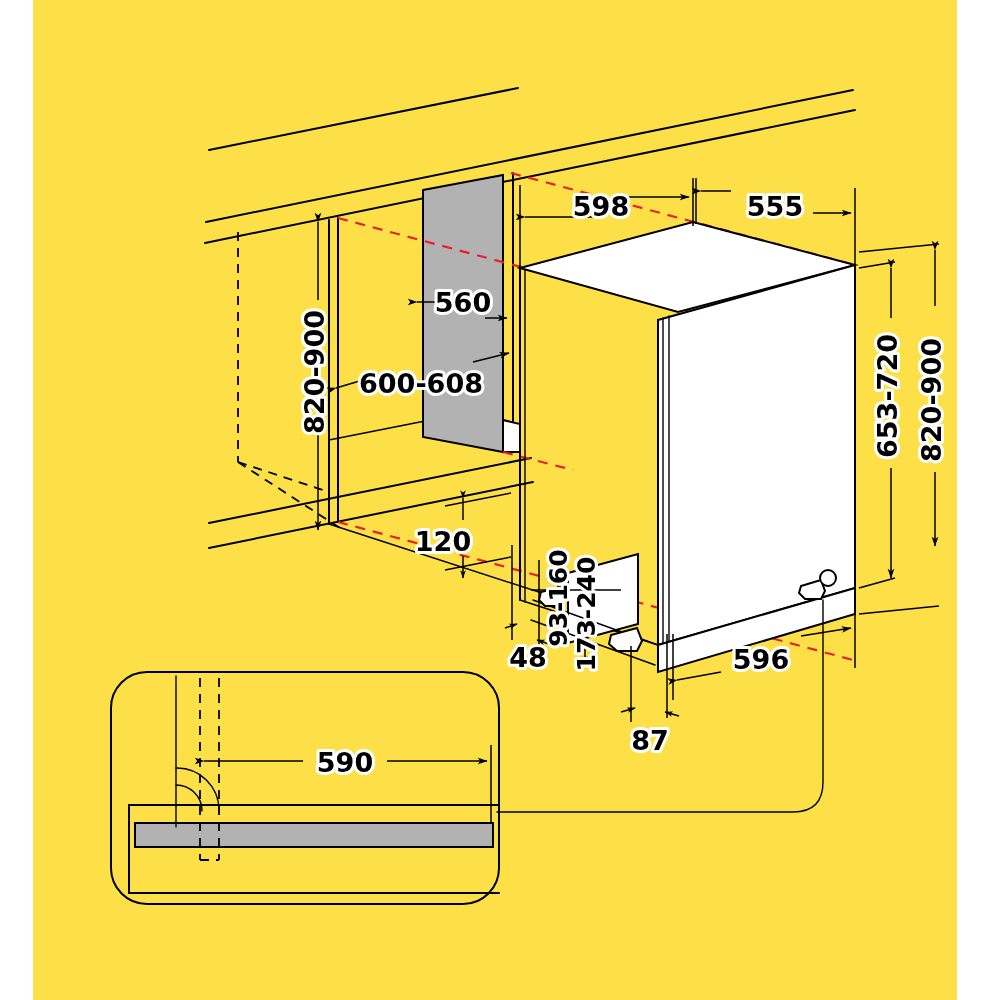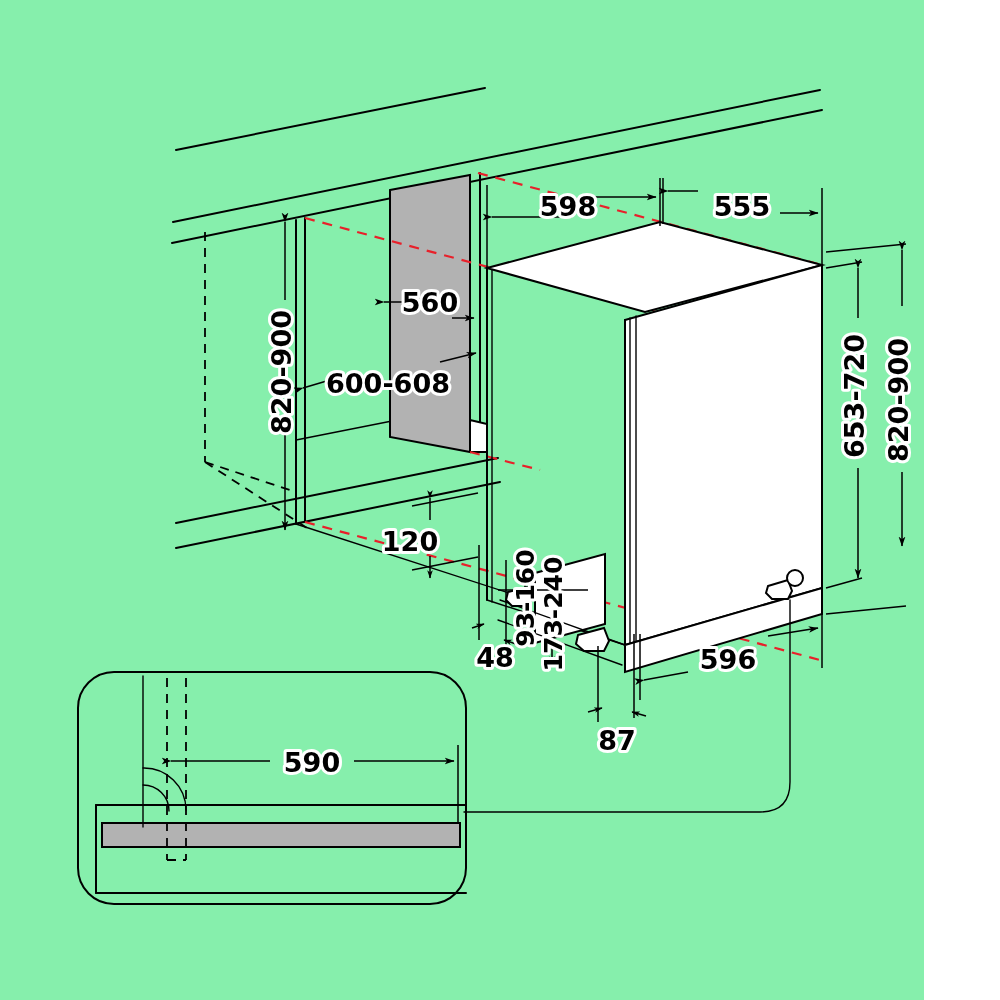--- a/index.html
+++ b/index.html
@@ -1,18 +1,18 @@
 <!DOCTYPE html>
 <html><head>
 <meta charset="utf-8">
 <style>
   html,body{margin:0;padding:0;background:#ffffff;}
   body{width:1000px;height:1000px;overflow:hidden;
        font-family:"Liberation Sans", sans-serif;}
-  #stage{position:relative;width:924px;height:1000px;background:#86efac;}
+  #stage{position:relative;width:924px;height:1000px;background:#fde047;margin-left:33px;}
   svg{display:block;width:1000px;height:1000px;}
   .ln{stroke:#000;stroke-width:2;fill:none;stroke-linecap:round;stroke-linejoin:round;}
   .ln-thin{stroke:#000;stroke-width:1.4;fill:none;stroke-linecap:round;}
   .ln-dim{stroke:#000;stroke-width:1.5;fill:none;}
   .ln-dash{stroke:#000;stroke-width:1.8;fill:none;stroke-dasharray:9 7;}
   .ln-red{stroke:#e8202a;stroke-width:2.2;fill:none;stroke-dasharray:10 8;}
   .fill-grey{fill:#b2b2b2;stroke:#000;stroke-width:2;}
   .fill-white{fill:#ffffff;stroke:#000;stroke-width:2;}
   .fill-none{fill:none;stroke:#000;stroke-width:2;}
   .dimtext{font-family:"DejaVu Sans", sans-serif;font-weight:bold;font-size:27px;fill:#000;}

